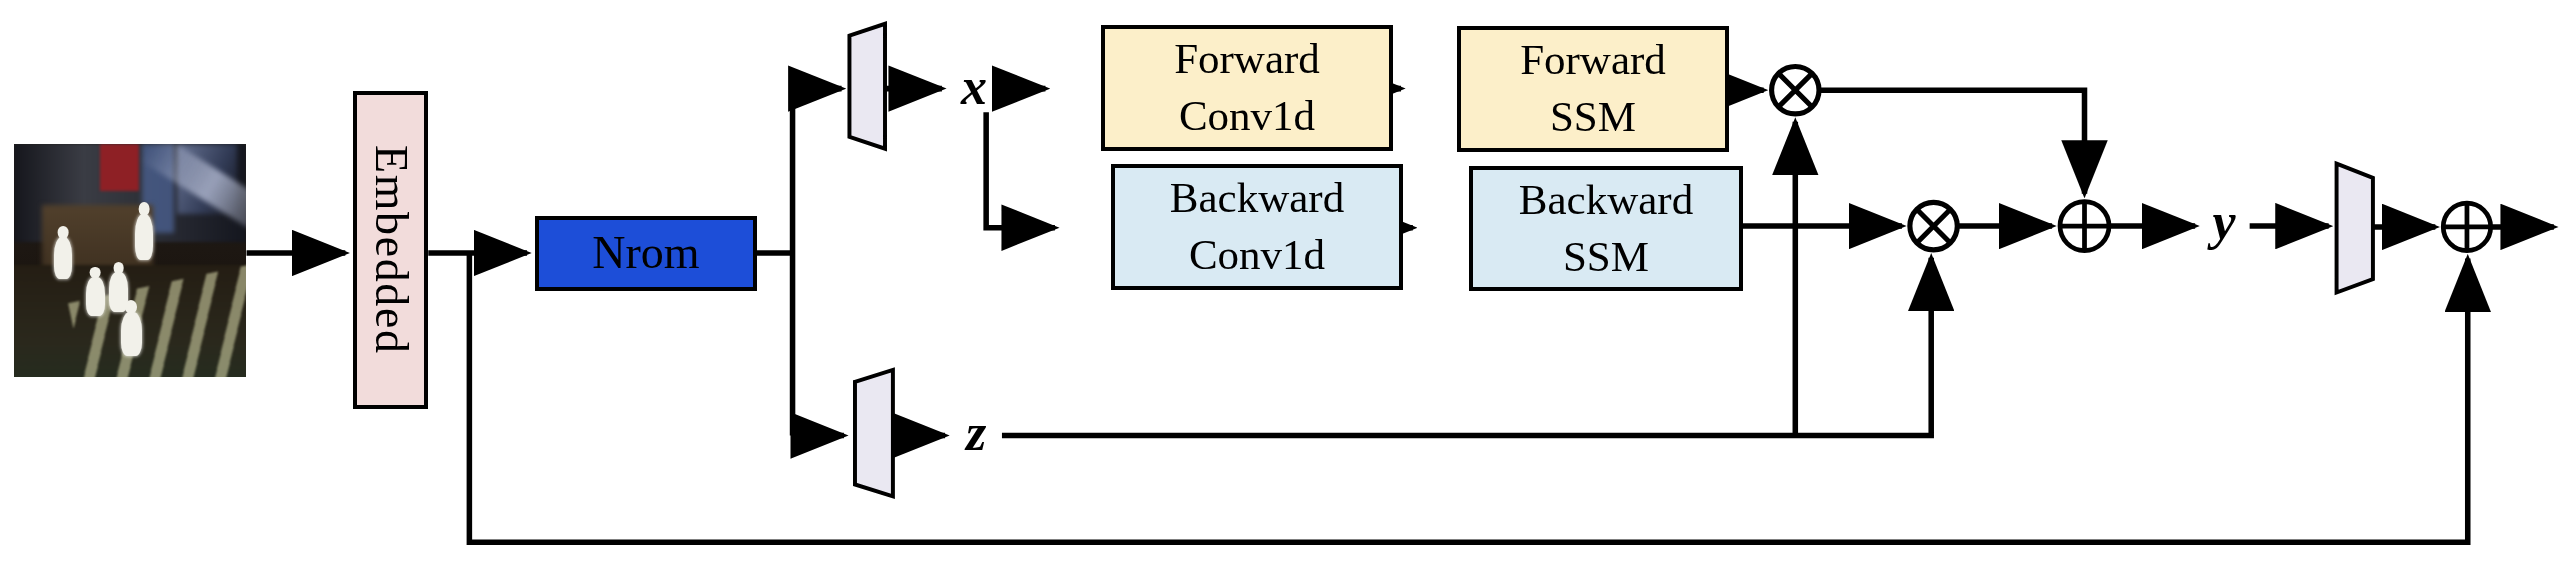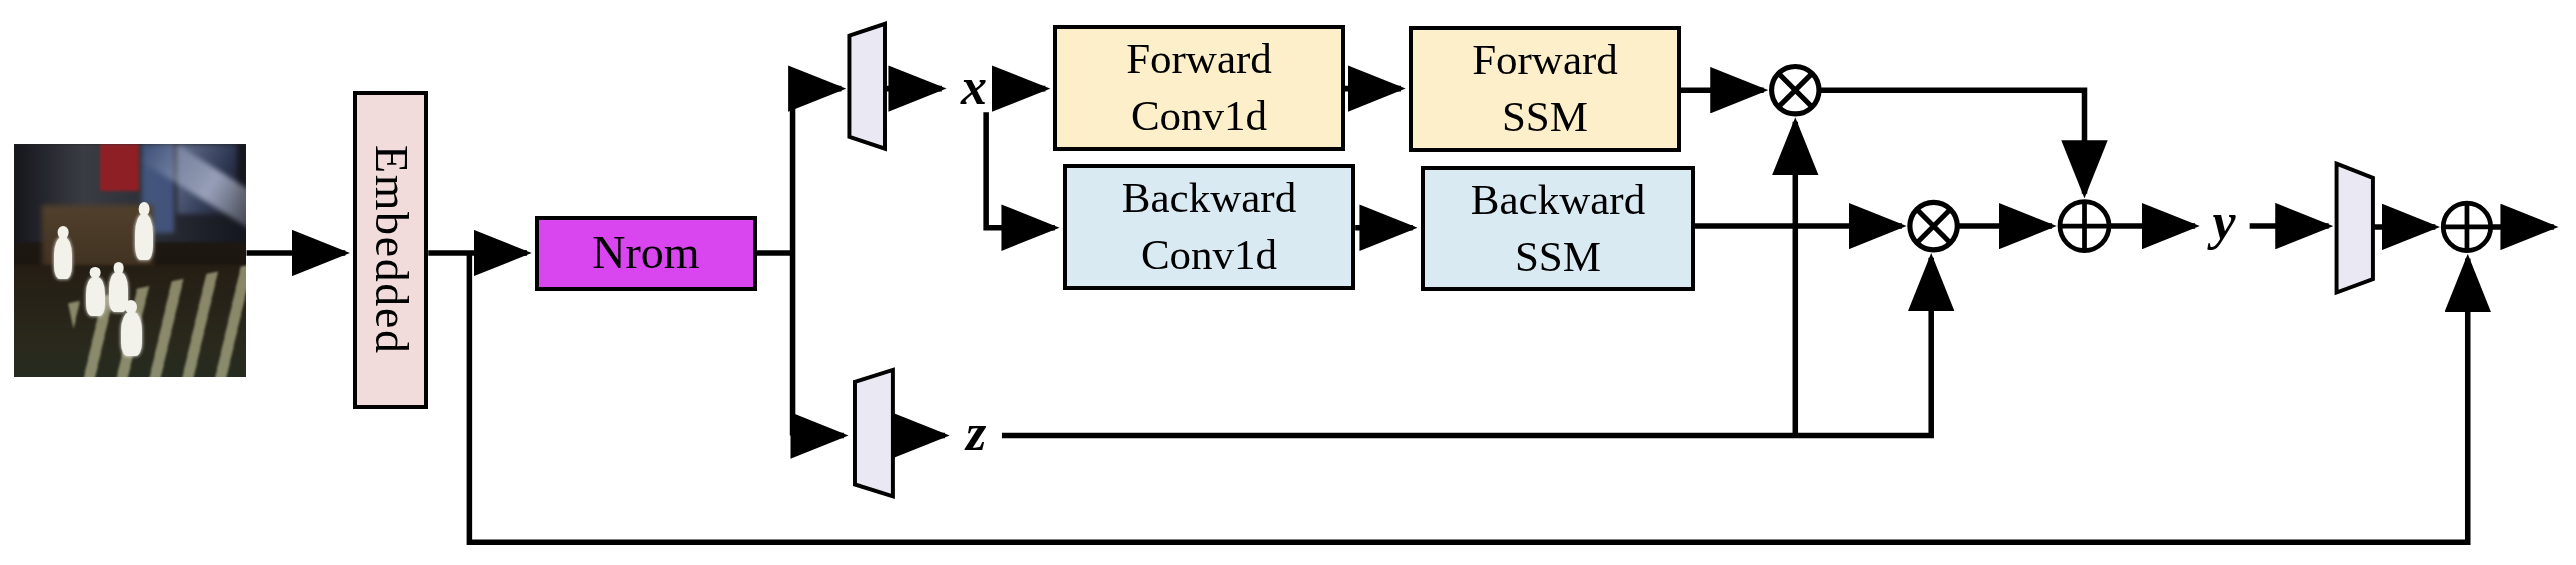--- a/index.html
+++ b/index.html
@@ -16,21 +16,21 @@
     box-sizing:border-box;
     border:4px solid #000;
     display:flex;
     flex-direction:column;
     align-items:center;
     justify-content:center;
     text-align:center;
     color:#000;
   }
   .box .ln{display:block;line-height:1.32;}
-  .twolines{font-size:43px;}
+  .twolines{font-size:43px;margin-left:48px;}
   .embedded{
     font-size:46px;
     writing-mode:vertical-rl;
     letter-spacing:1.6px;
   }
   .norm{font-size:46px;}
   .mathlabel{
     position:absolute;
     transform:translate(-50%,-54%);
     font-style:italic;
@@ -186,21 +186,21 @@
         <circle cx="3122" cy="287" r="30" stroke-width="6"></circle>
         <path d="M3122 257 V317 M3092 287 H3152" stroke-width="6" fill="none"></path>
       </g>
     </g>
   </svg>
 
   <div class="box embedded" style="left: 353px; top: 91px; width: 75px; height: 318px; background-color: rgb(242, 220, 219);">
     <span class="ln">Embedded</span>
   </div>
 
-  <div class="box norm" style="left: 535px; top: 216px; width: 222px; height: 75px; background-color: #d946ef;">
+  <div class="box norm" style="left: 535px; top: 216px; width: 222px; height: 75px; background-color: #1d4ed8;">
     <span class="ln">Nrom</span>
   </div>
 
   <div class="box twolines" style="left: 1053px; top: 25px; width: 292px; height: 126px; background-color: rgb(252, 239, 201);">
     <span class="ln">Forward</span>
     <span class="ln">Conv1d</span>
   </div>
 
   <div class="box twolines" style="left: 1409px; top: 26px; width: 272px; height: 126px; background-color: rgb(252, 239, 201);">
     <span class="ln">Forward</span>

